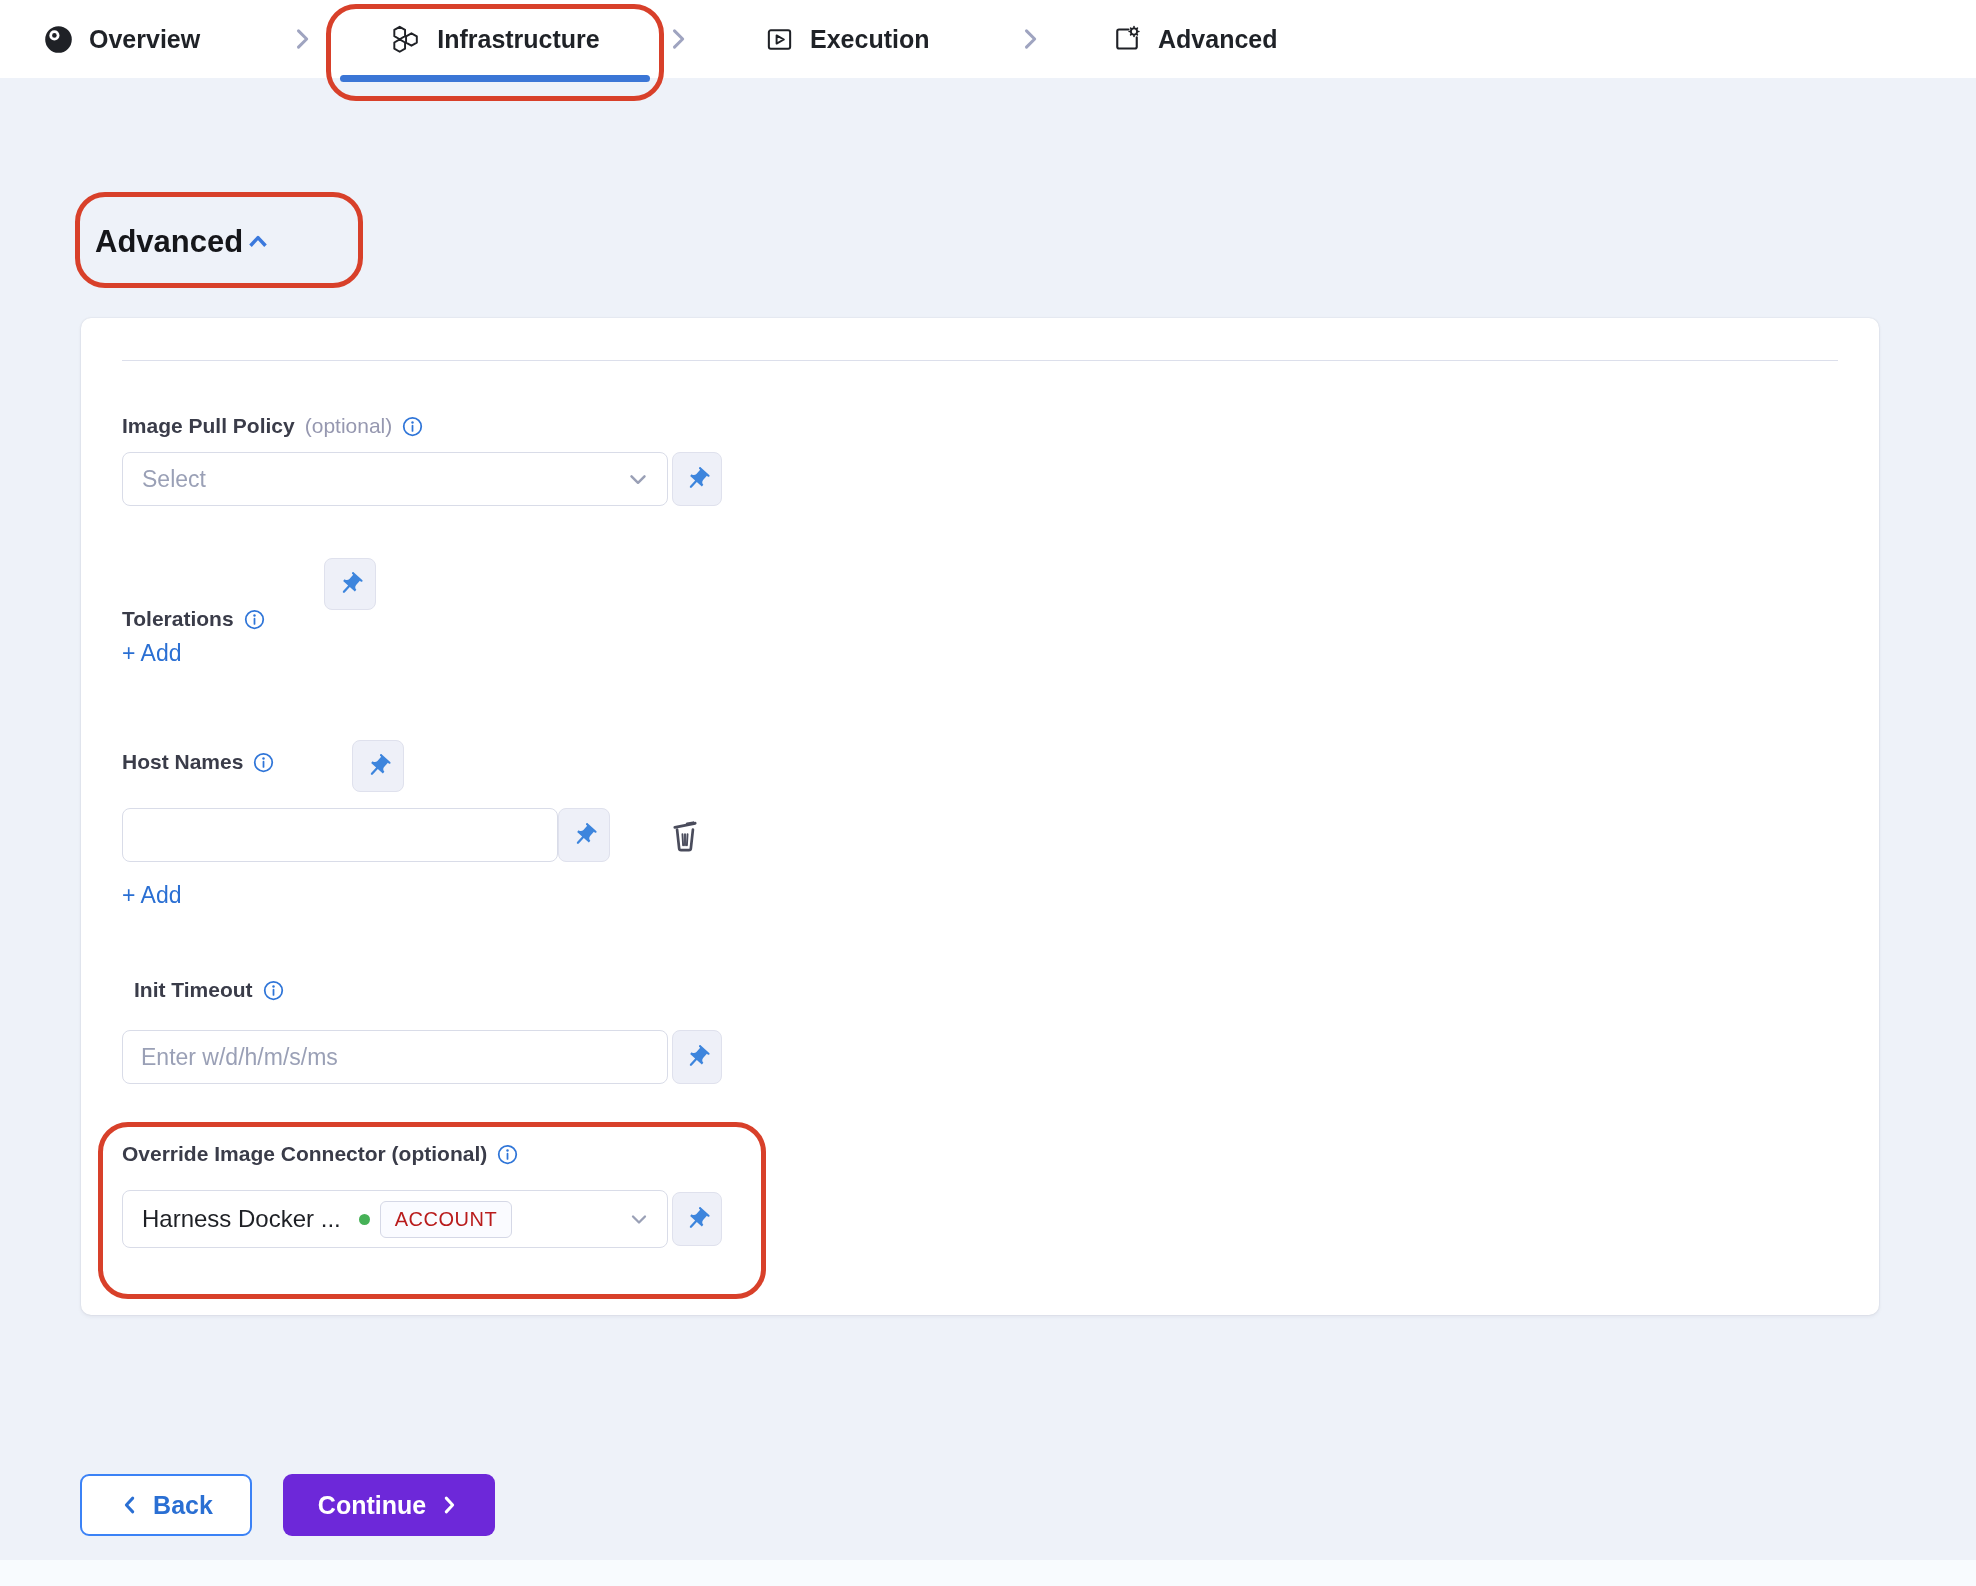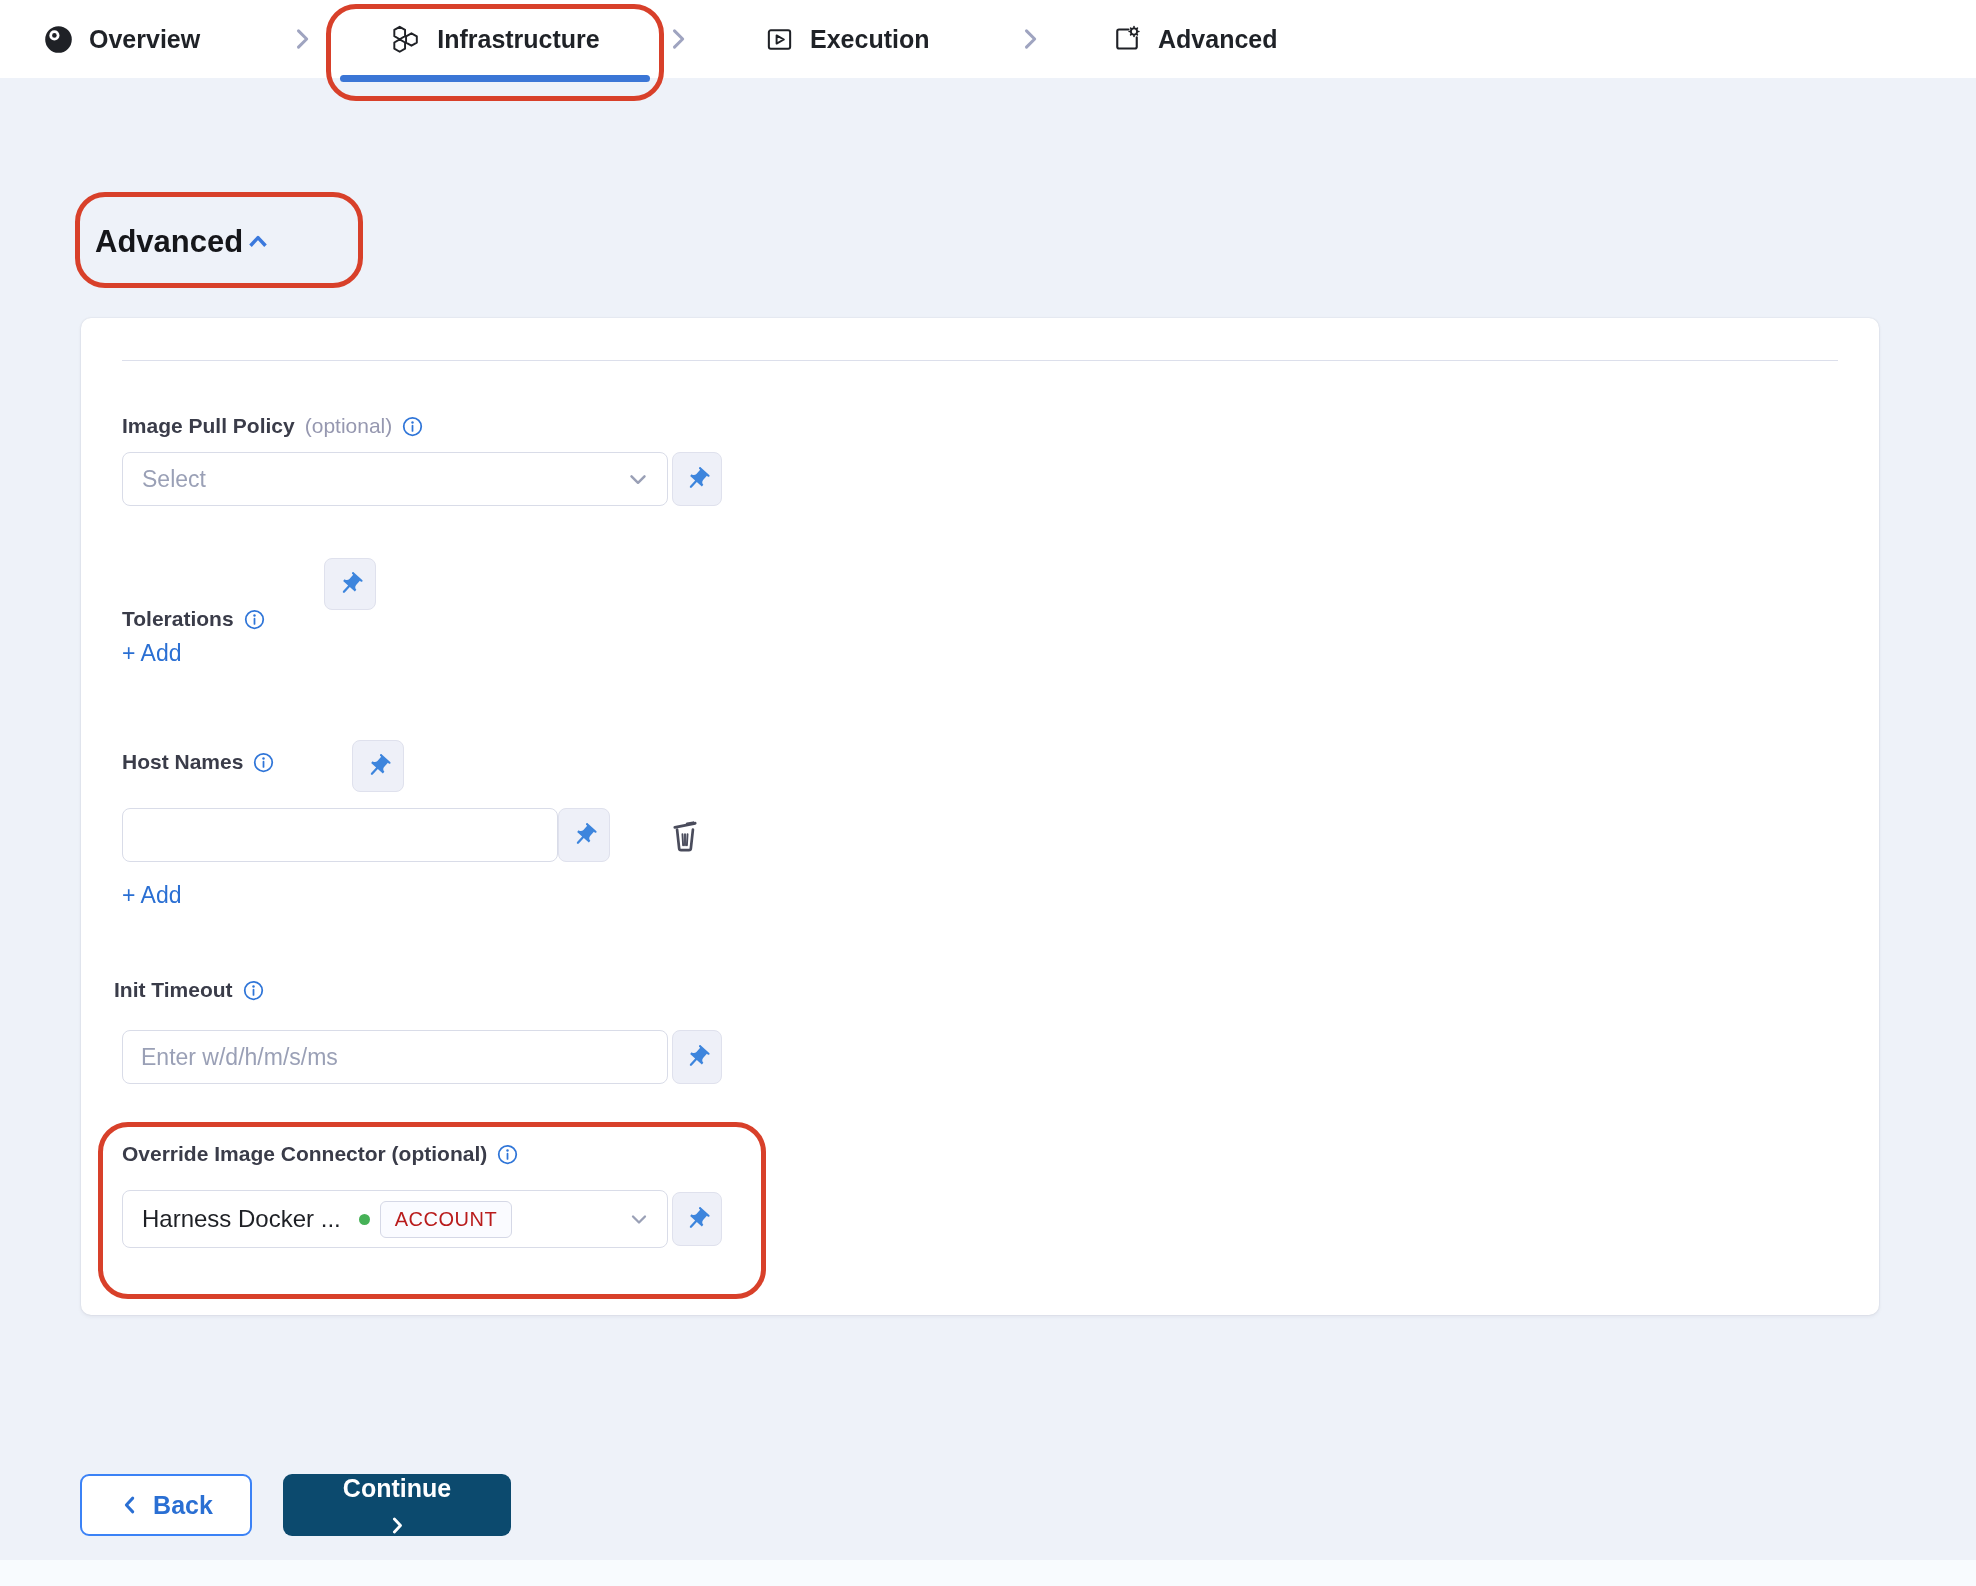--- a/index.html
+++ b/index.html
@@ -61,21 +61,21 @@
   .conn-dot { width:11px; height:11px; border-radius:50%; background:#46b157; margin-left:18px; }
   .scope-badge { margin-left:10px; border:1px solid #d5d8e6; background:#fafbff; color:#b91c1c;
                  font-size:20px; font-weight:400; letter-spacing:0.5px; padding:6px 14px;
                  border-radius:6px; }
 
   
   .btn { position:absolute; height:62px; border-radius:9px; display:flex; align-items:center;
          justify-content:center; gap:12px; font-size:25px; font-weight:700; cursor:pointer; }
   .btn-back { left:80px; top:1474px; width:172px; background:#ffffff;
               border:2px solid #3b82f6; color:#2a6fd3; }
-  .btn-continue { left:283px; top:1474px; width:228px; background:#0c4a6e; border:none; color:#ffffff;flex-direction:column; }
+  .btn-continue { left:283px; top:1474px; width:212px; background:#6d28d9; border:none; color:#ffffff; }
   .bottom-strip { position:absolute; left:0; top:1560px; width:100%; height:26px; background:#f8fbfe; }
 </style>
 </head>
 <body>
 
 <div id="page">
 
   <div class="tabbar">
 
     <div class="tab" style="left:44px;">
@@ -209,21 +209,21 @@
       <g stroke="#4a4c5c" stroke-width="1.2" stroke-linecap="round">
         <line x1="10.4" y1="11.5" x2="10.8" y2="18.5"></line>
         <line x1="12" y1="11.5" x2="12" y2="18.5"></line>
         <line x1="13.6" y1="11.5" x2="13.2" y2="18.5"></line>
       </g>
       <line x1="5.6" y1="7.2" x2="18.4" y2="4.6" stroke="#4a4c5c" stroke-width="1.8" stroke-linecap="round"></line>
       <line x1="13.4" y1="2.6" x2="17.2" y2="1.9" stroke="#4a4c5c" stroke-width="1.8" stroke-linecap="round" transform="translate(0,2.4)"></line>
     </svg>
     <div class="add-link" style="left:41px; top:564px;">+ Add</div>
 
-    <div class="field-label" style="left:33px; top:660px;">
+    <div class="field-label" style="left:53px; top:660px;">
       <span>Init Timeout</span>
       <svg class="info-icon" viewBox="0 0 24 24">
         <circle cx="12" cy="12" r="10" fill="none" stroke="#2f75d8" stroke-width="2"></circle>
         <line x1="12" y1="11" x2="12" y2="17" stroke="#2f75d8" stroke-width="2" stroke-linecap="round"></line>
         <circle cx="12" cy="7.4" r="1.4" fill="#2f75d8"></circle>
       </svg>
     </div>
     <input class="plain-input" style="left: 41px; top: 712px; width: 546px;" type="text" placeholder="Enter w/d/h/m/s/ms">
     <div class="pin-btn" style="left:591px; top:712px; width:50px; height:54px;">
       <svg viewBox="0 0 24 24">

